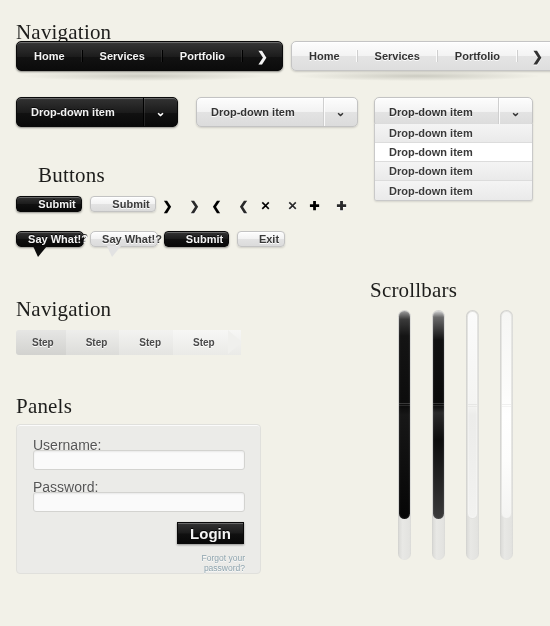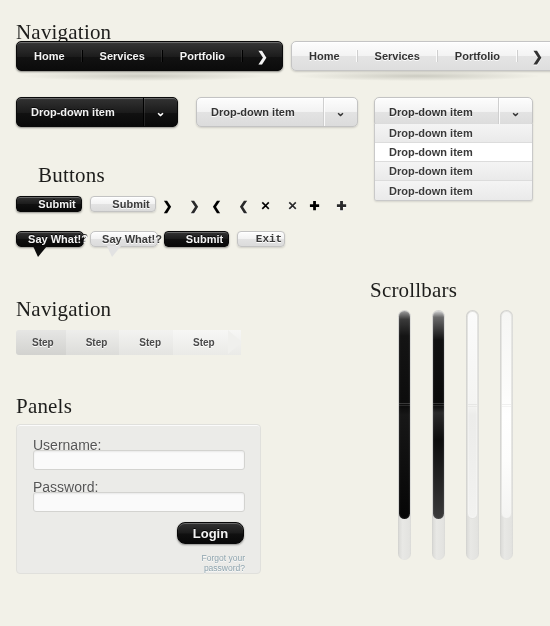--- a/index.html
+++ b/index.html
@@ -273,25 +273,25 @@
     border: 1px solid #d3d3d0;
     border-radius: 3px;
     box-shadow: inset 0 1px 2px rgba(0,0,0,.07);
   }
   .login-btn {
     position: absolute;
     left: 177px;
     top: 522px;
     width: 67px;
     height: 22px;
-    border-radius: 8px;
+    border-radius: 0;
     display: flex;
     align-items: center;
     justify-content: center;
-    font-size: 13px;
+    font-size: 15px;
     font-weight: bold;
     color: #f3f3f3;
     text-shadow: 0 -1px 0 rgba(0,0,0,.85);
     background: linear-gradient(to bottom, #494949 0%, #2f2f2f 8%, #1a1a1a 52%, #101010 53%, #080808 100%);
     border: 1px solid #090909;
     box-shadow: 0 1px 2px rgba(0,0,0,.4), inset 0 1px 0 rgba(255,255,255,.22);
   }
   .forgot {
     position: absolute;
     left: 163px;
@@ -411,21 +411,21 @@
   <div class="iconbtn dark" style="left:206px; top:195px;">❮</div>
   <div class="iconbtn plain" style="left:233px; top:195px;">❮</div>
   <div class="iconbtn dark" style="left:255px; top:195px;">✕</div>
   <div class="iconbtn plain" style="left:282px; top:195px;">✕</div>
   <div class="iconbtn dark" style="left:304px; top:195px;">✚</div>
   <div class="iconbtn plain" style="left:331px; top:195px;">✚</div>
 
   <div class="btn dark bubble" style="left:16px; top:231px; width:68px;">Say What!?</div>
   <div class="btn light bubble" style="left:90px; top:231px; width:68px;">Say What!?</div>
   <div class="btn dark" style="left:164px; top:231px; width:65px;">Submit</div>
-  <div class="btn light" style="left:237px; top:231px; width:48px;font-family:Liberation Mono, monospace;">Exit</div>
+  <div class="btn light" style="left:237px; top:231px; width:48px;">Exit</div>
 
   <div class="heading" style="left:16px; top:297px;">Navigation</div>
 
   <div class="crumbs">
     <div class="crumb c1">Step</div>
     <div class="crumb c2">Step</div>
     <div class="crumb c3">Step</div>
     <div class="crumb c4">Step</div>
   </div>
 

